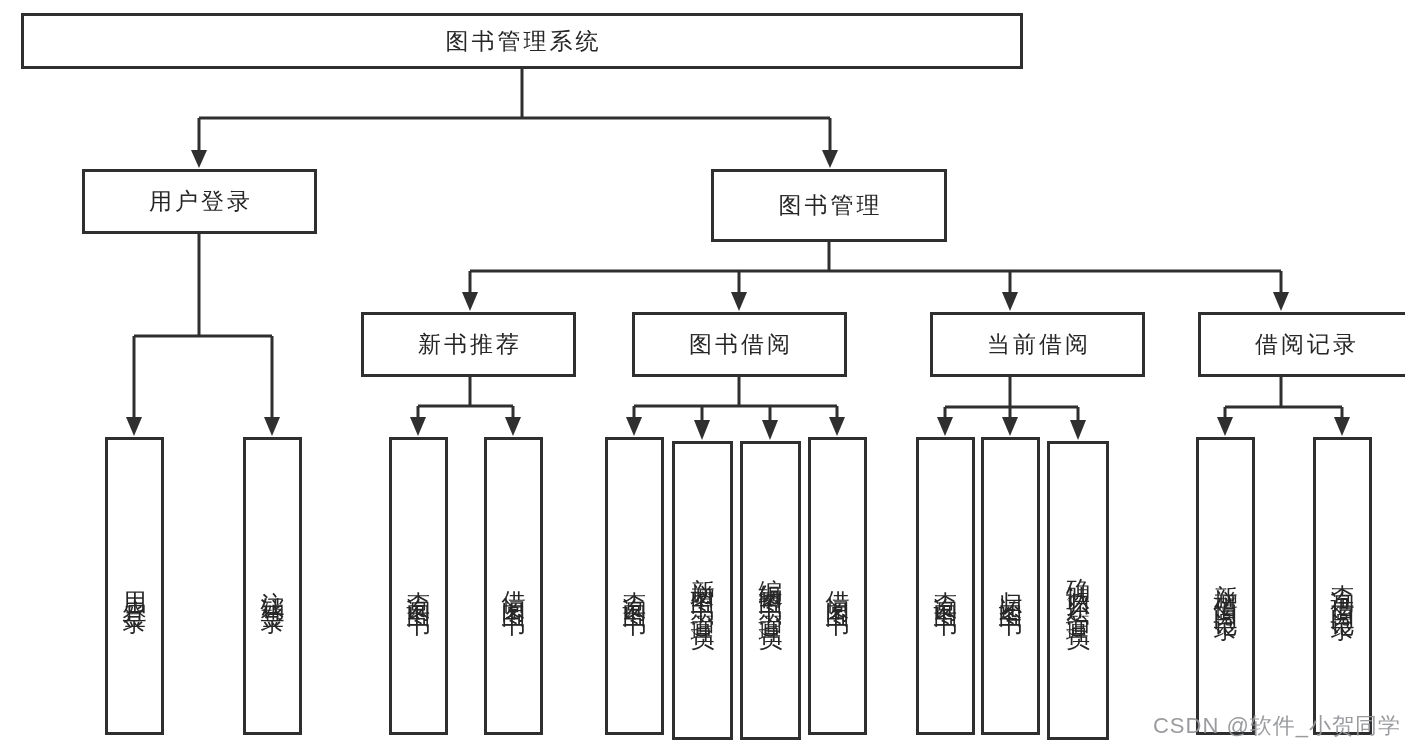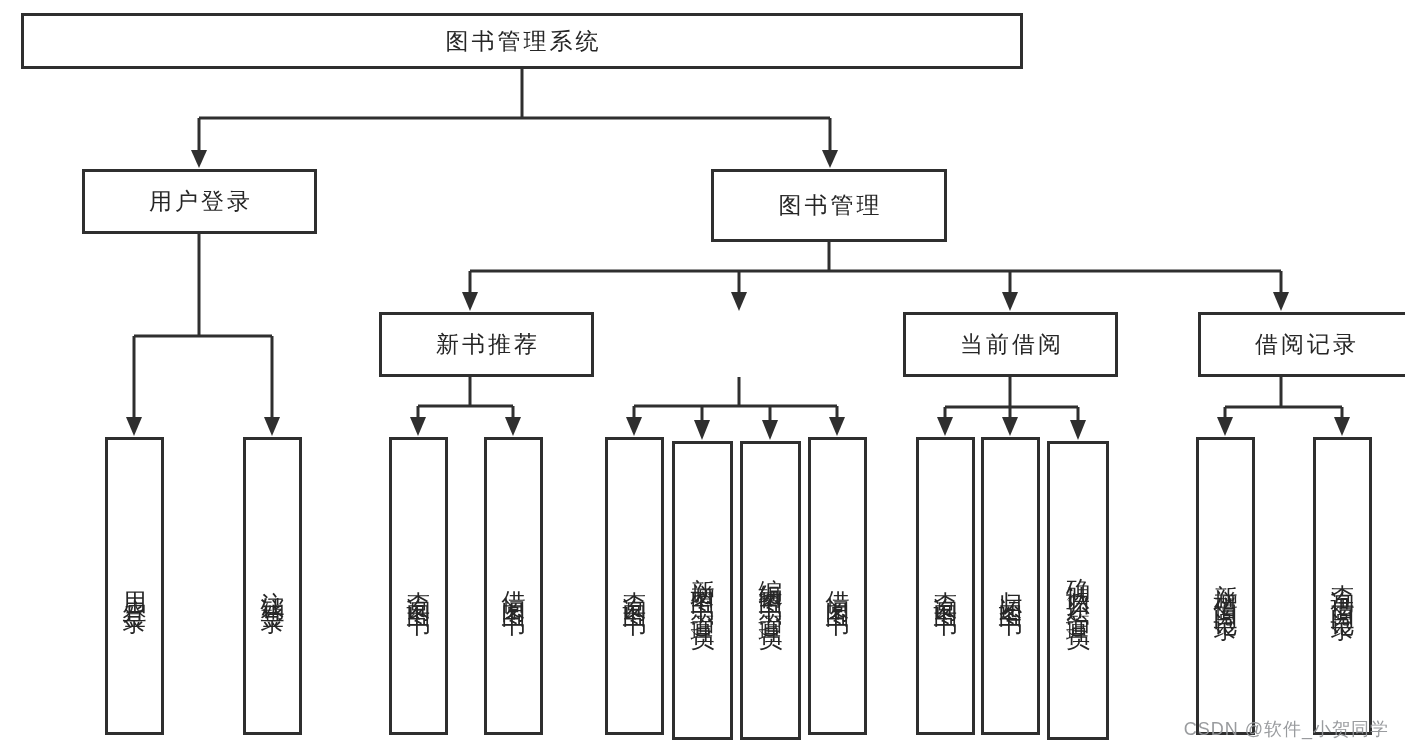--- a/index.html
+++ b/index.html
@@ -39,44 +39,44 @@
     text-orientation: mixed;
     font-size: 24px;
     letter-spacing: 7px;
     line-height: 1;
   }
   
   .root     { left: 21px;   top: 13px;  width: 1002px; height: 56px; }
   .lv2-a    { left: 82px;   top: 169px; width: 235px;  height: 65px; }
   .lv2-b    { left: 711px;  top: 169px; width: 236px;  height: 73px; }
   .lv3      { top: 312px; width: 215px; height: 65px; }
-  .lv3-a    { left: 379px; }
+  .lv3-a    { left: 361px; }
   .lv3-b    { left: 632px; }
-  .lv3-c    { left: 903px; }
+  .lv3-c    { left: 930px; }
   .lv3-d    { left: 1174px; margin-left: 24px; }
   .leaf     { top: 437px; width: 59px; height: 298px; }
   .leaf-tall{ top: 441px; width: 61px; height: 299px; }
   .lf1  { left: 105px; }
   .lf2  { left: 243px; }
   .lf3  { left: 389px; }
   .lf4  { left: 484px; }
   .lf5  { left: 605px; }
   .lf6  { left: 672px; }
   .lf7  { left: 740px; }
   .lf8  { left: 808px; }
   .lf9  { left: 916px; }
   .lf10 { left: 981px; }
   .lf11 { left: 1047px; width: 62px; }
   .lf12 { left: 1196px; }
   .lf13 { left: 1313px; }
   .watermark {
     position: absolute;
-    right: 16px;
+    right: 4px;
     bottom: 6px;
-    font-size: 18px;
+    font-size: 22px;
     color: rgba(148, 150, 153, 0.95);
     letter-spacing: 1px;
     z-index: 3;
     white-space: nowrap;
     text-align: center;
   }
   svg path { stroke: #2f2f2f; stroke-width: 3; fill: none; }
   svg polygon { fill: #2f2f2f; stroke: none; }
 </style>
 </head>
@@ -159,20 +159,21 @@
       <polygon points="1334,417 1350,417 1342,436"></polygon>
     </g>
   </svg>
 
   <div class="node h-node root">图书管理系统</div>
 
   <div class="node h-node lv2-a">用户登录</div>
   <div class="node h-node lv2-b">图书管理</div>
 
   <div class="node h-node lv3 lv3-a">新书推荐</div>
+  <div class="node h-node lv3 lv3-b">图书借阅</div>
   <div class="node h-node lv3 lv3-c">当前借阅</div>
   <div class="node h-node lv3 lv3-d">借阅记录</div>
 
   <div class="node v-node leaf lf1">用户登录</div>
   <div class="node v-node leaf lf2">注销登录</div>
 
   <div class="node v-node leaf lf3">查询图书</div>
   <div class="node v-node leaf lf4">借阅图书</div>
 
   <div class="node v-node leaf lf5">查询图书</div>

